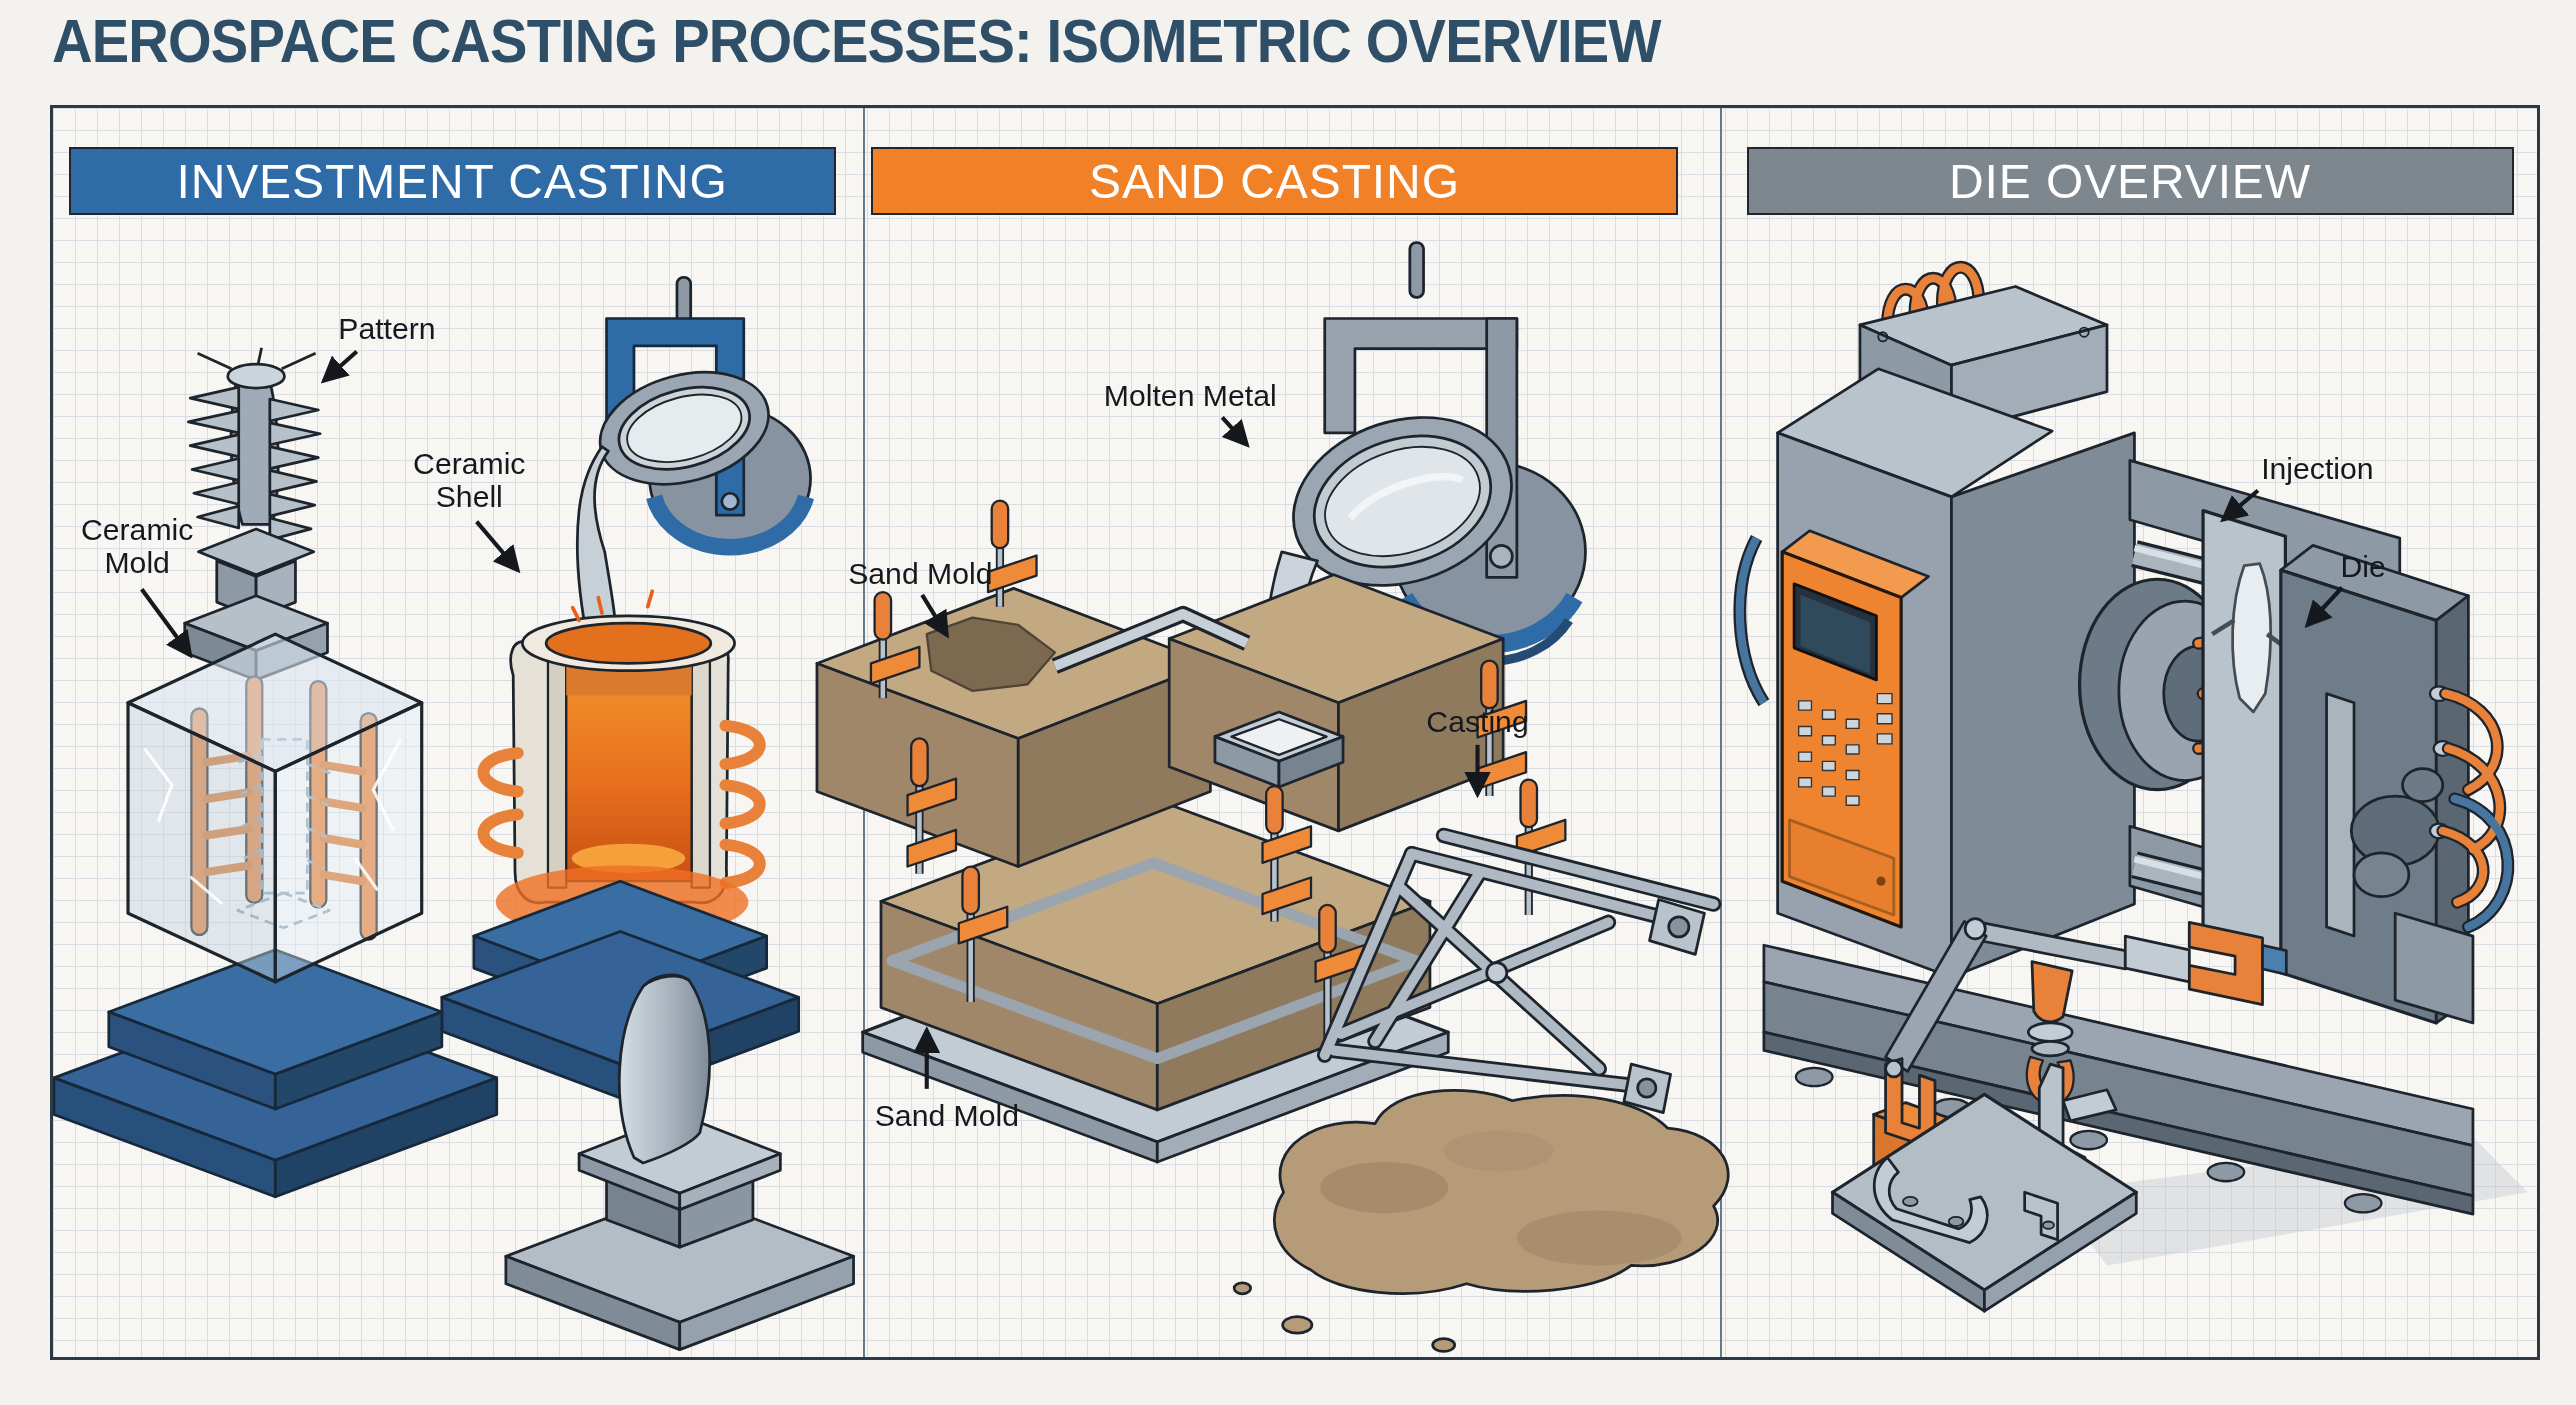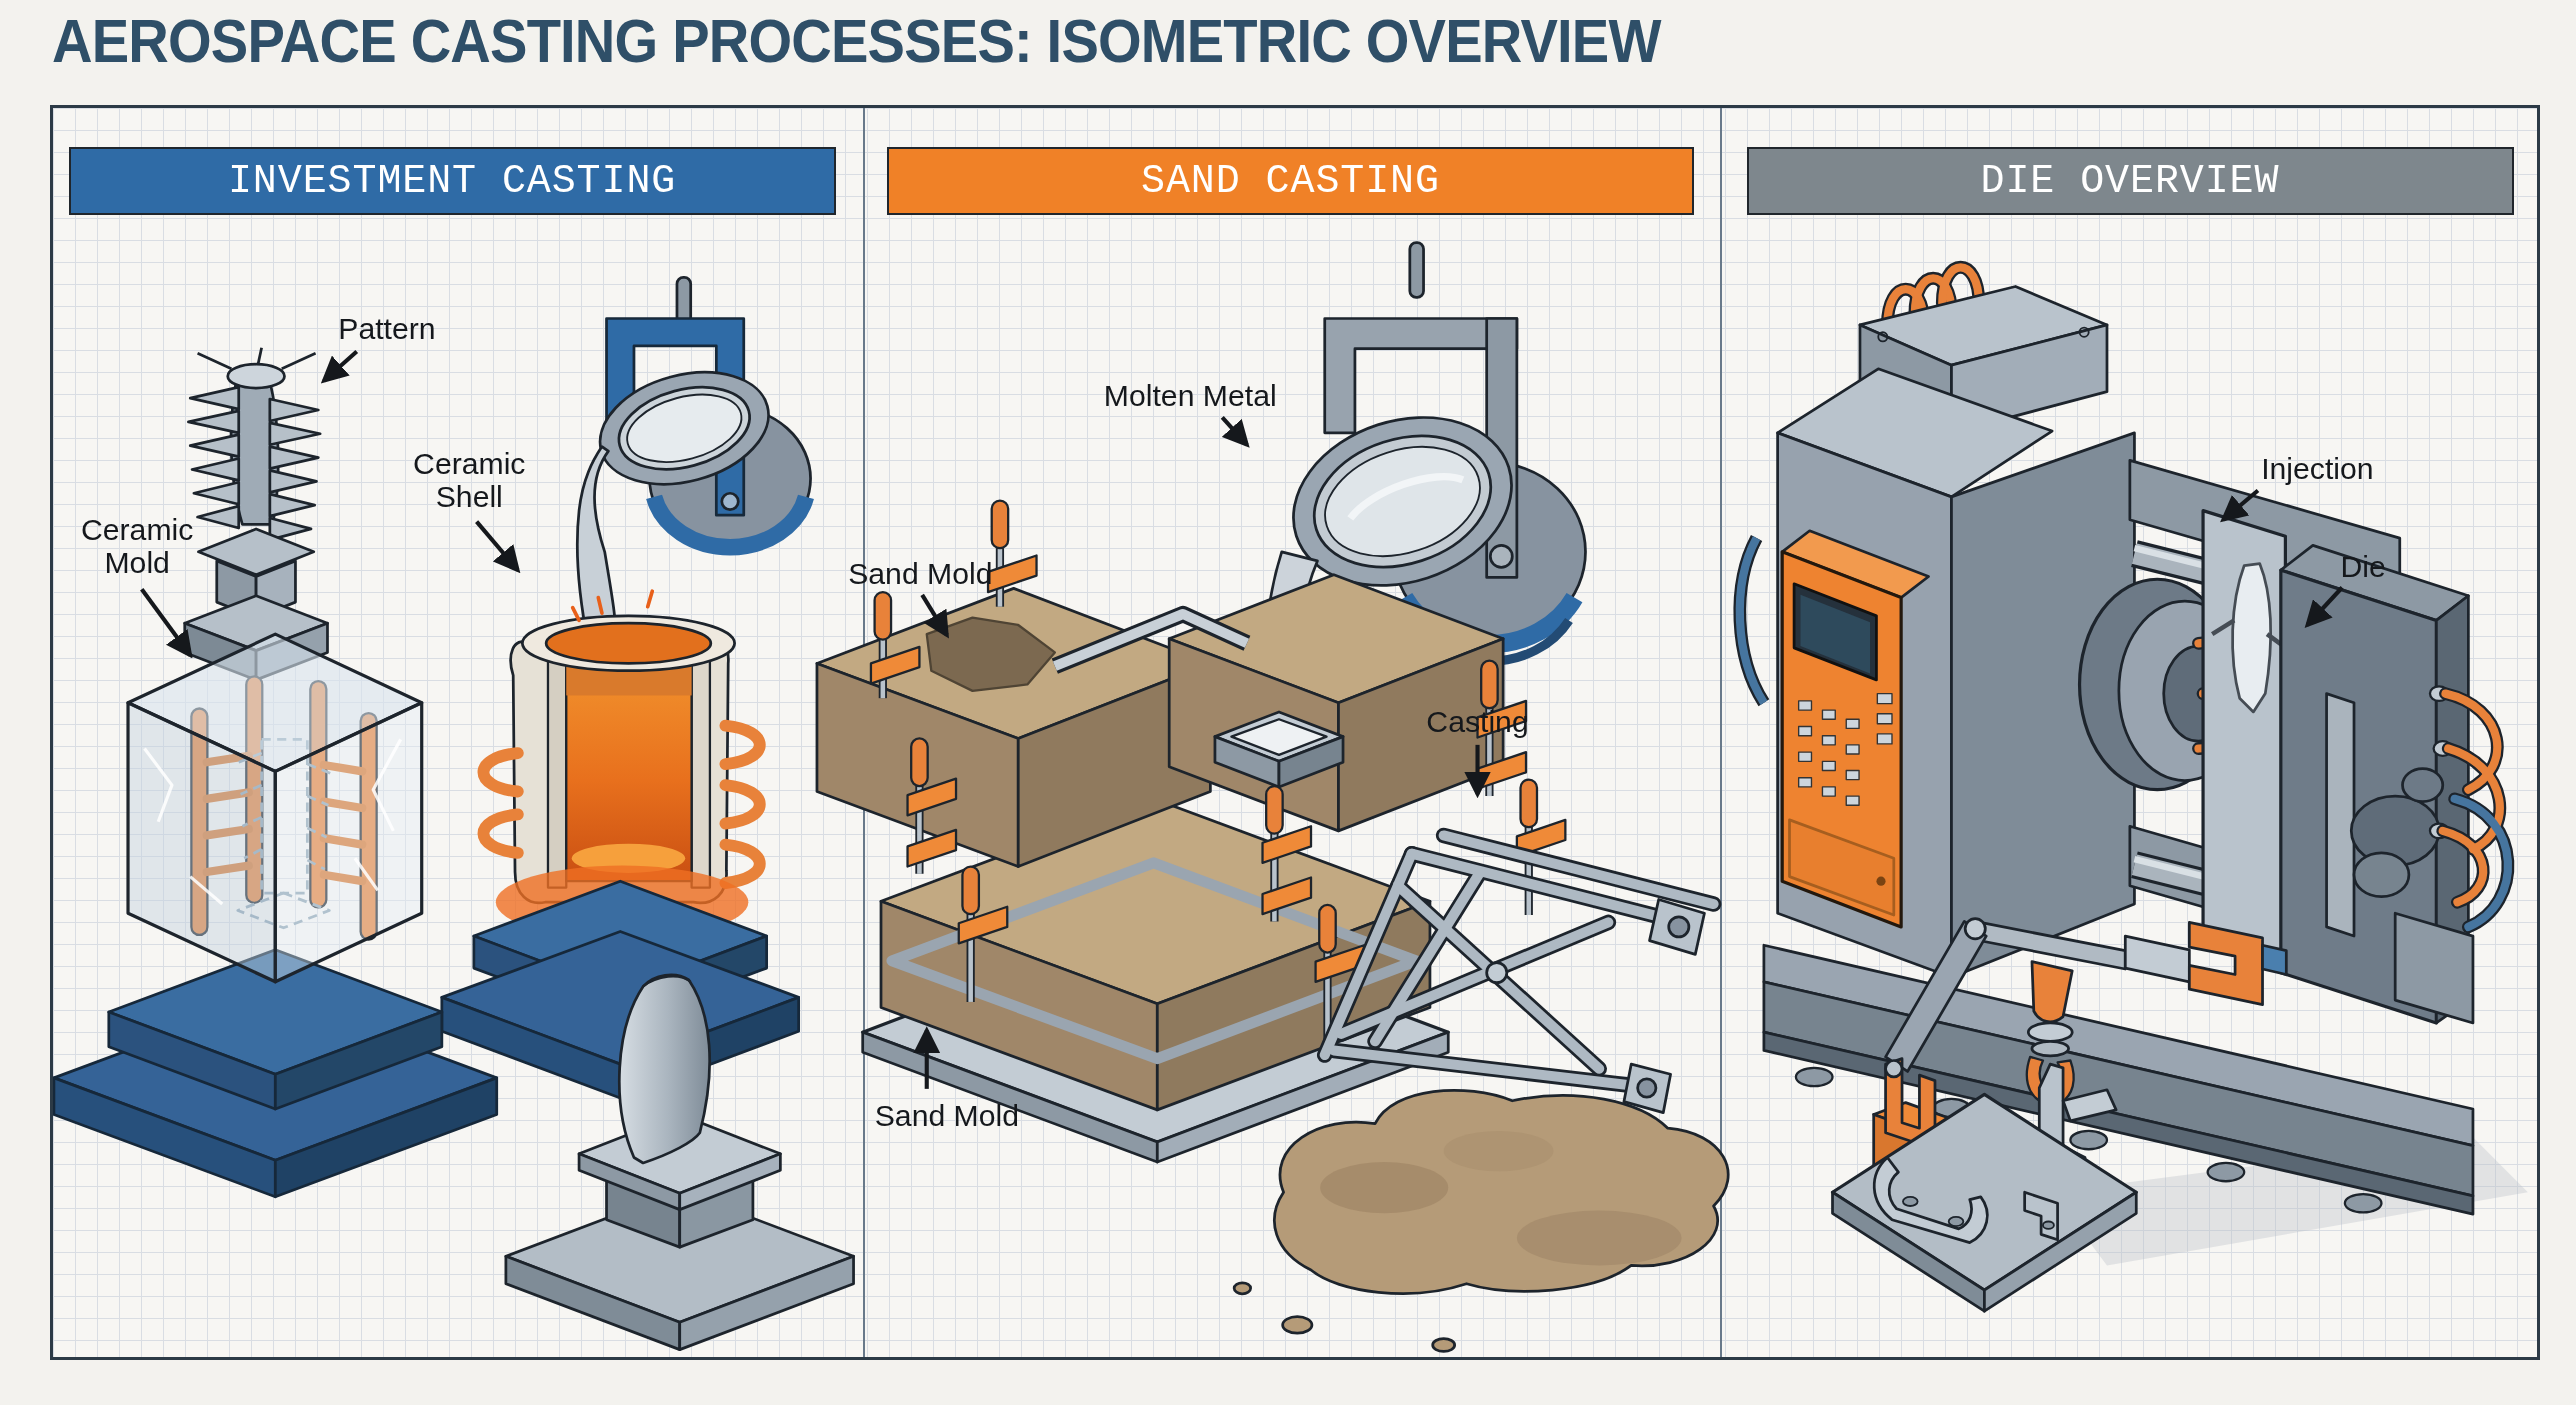--- a/index.html
+++ b/index.html
@@ -10,23 +10,23 @@
   .frame{position:absolute;left:50px;top:105px;width:2484px;height:1249px;border:3.7px solid #2c3a46;
     background-color:#f7f6f3;
     background-image:linear-gradient(to right,#d9dde3 1.5px,transparent 1.5px),
                      linear-gradient(to bottom,#d9dde3 1.5px,transparent 1.5px);
     background-size:22px 22px;}
   .panel{position:absolute;top:0;height:1249px;}
   .panel-1{left:0;width:810px;border-right:2.7px solid #68798a;}
   .panel-2{left:810px;width:857px;border-right:2.7px solid #68798a;}
   .panel-3{left:1667px;width:817px;}
   .hdr{position:absolute;top:39px;height:64px;border:2.7px solid #20262c;color:#fff;
-    display:flex;align-items:center;justify-content:center;font-size:40px;letter-spacing:0.9px;font-family:Liberation Mono, monospace;}
+    display:flex;align-items:center;justify-content:center;font-size:48px;letter-spacing:0.9px;}
   .panel-1 .hdr{left:15.6px;width:763px;}
-  .panel-2 .hdr{left:24px;width:803px;}
+  .panel-2 .hdr{left:8px;width:803px;}
   .panel-3 .hdr{left:26.5px;width:763px;}
   svg.art{position:absolute;left:0;top:0;pointer-events:none;}
   .lbl{font-family:"Liberation Sans",sans-serif;font-size:33px;fill:#15181c;}
   .arr{stroke:#15181c;stroke-width:4.5;fill:none;}
 </style>
 </head>
 <body>
 
 <div class="page">
   <h1 class="page-title">AEROSPACE CASTING PROCESSES: ISOMETRIC OVERVIEW</h1>

